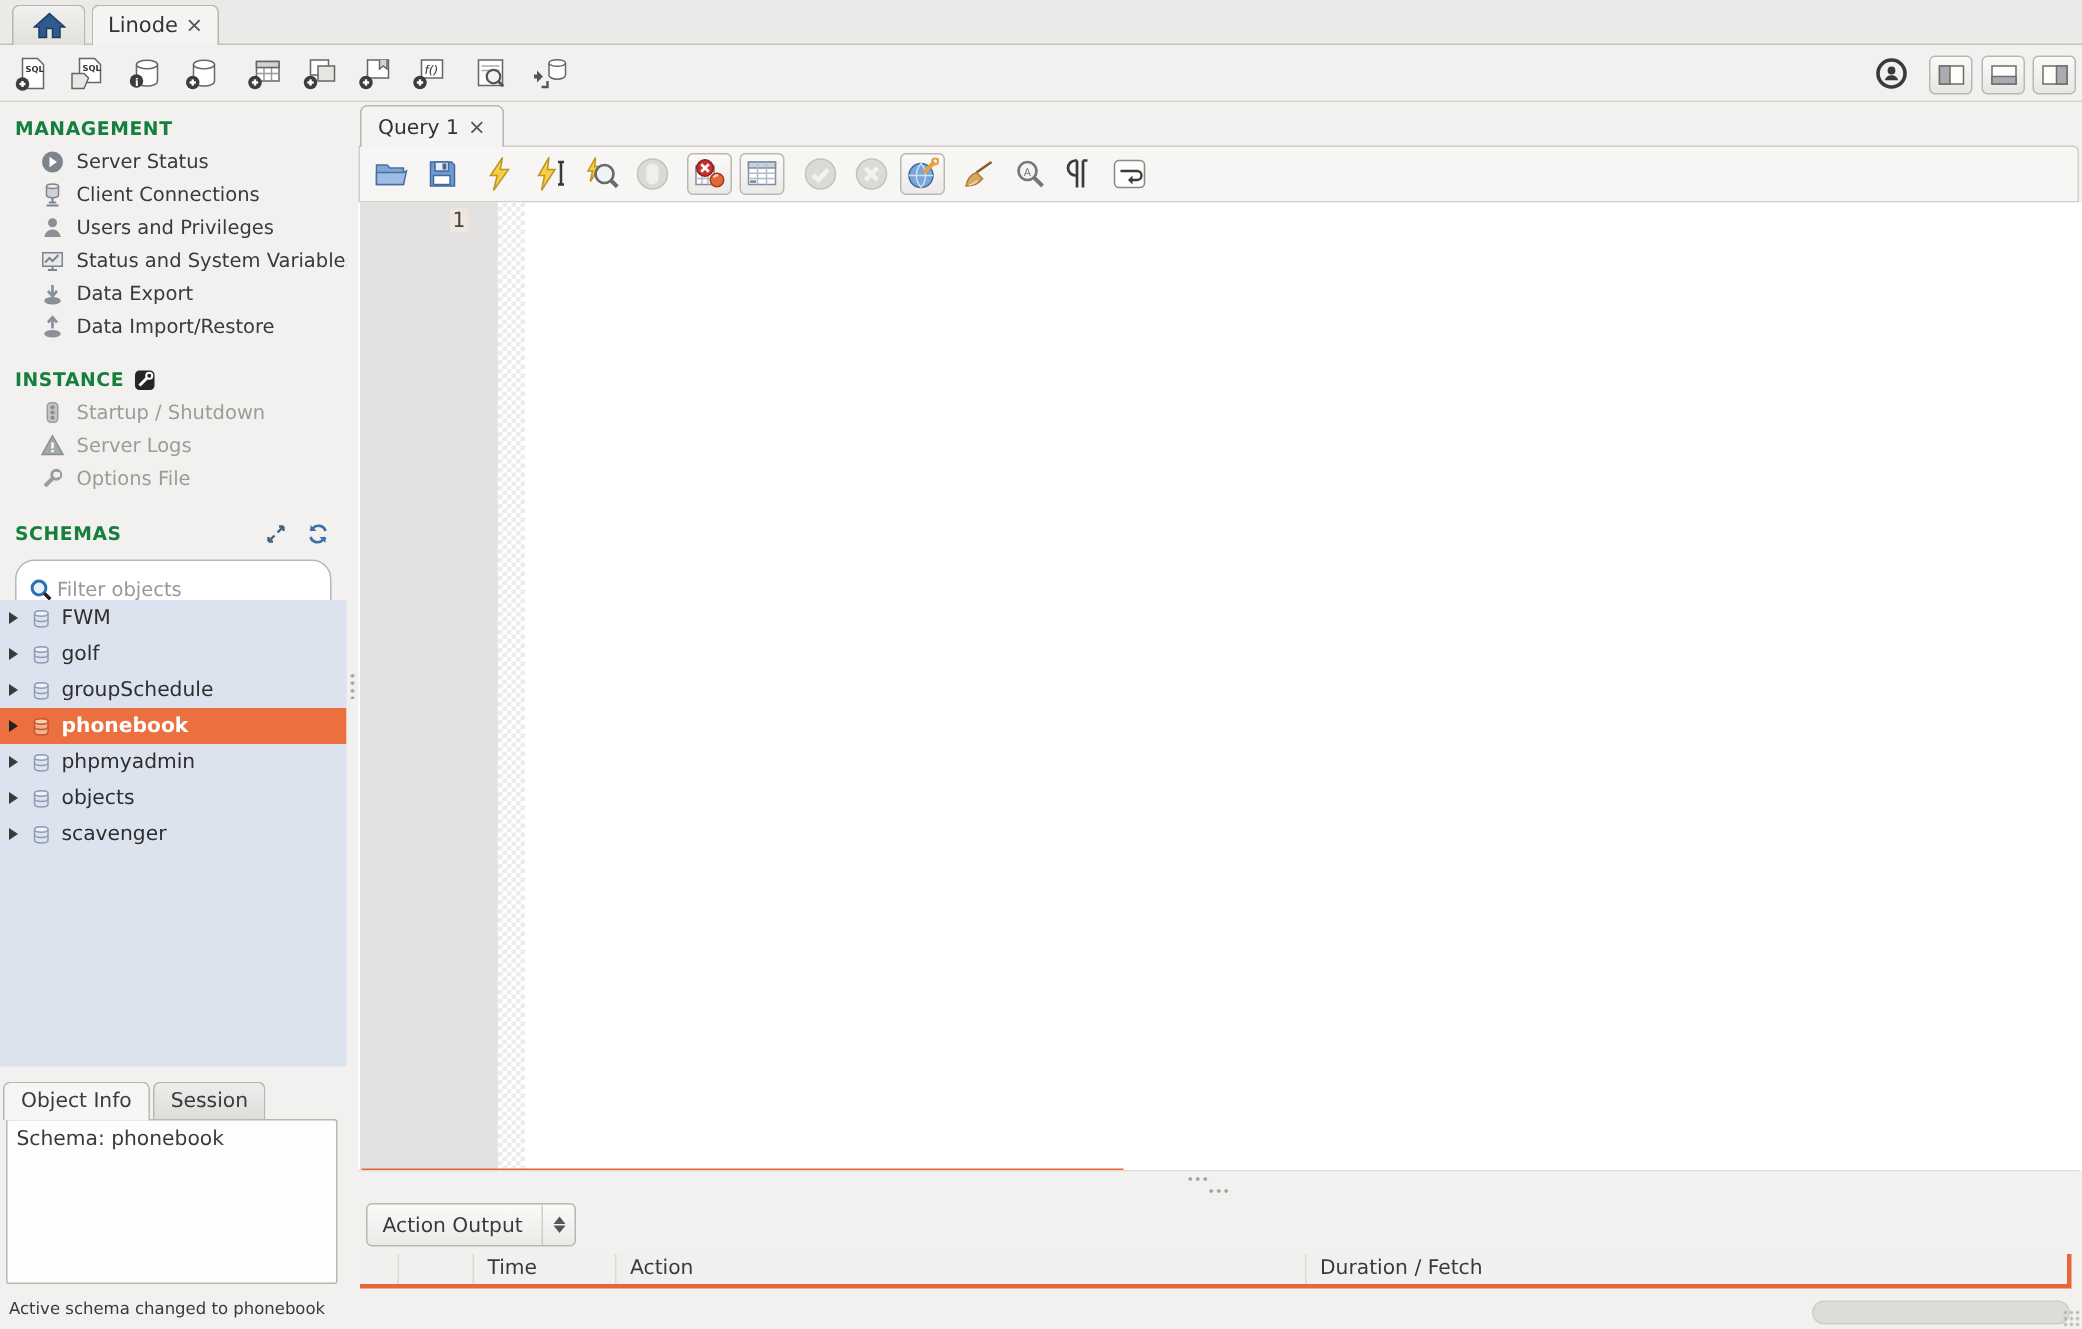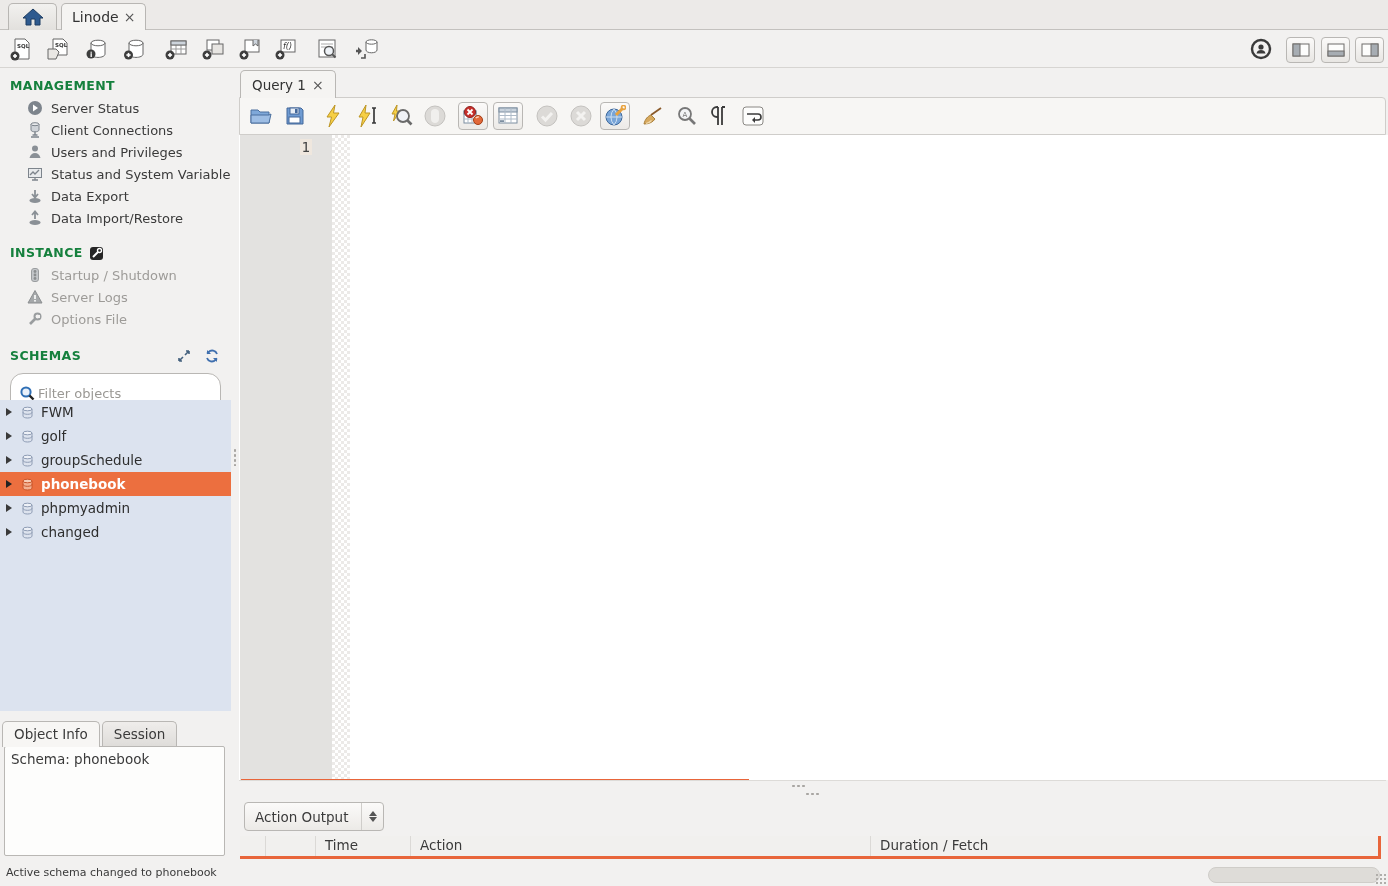--- a/index.html
+++ b/index.html
@@ -412,21 +412,32 @@
       </div>
       <div class="schema-row">
         <span class="expander"></span>
         <span>
             <svg width="15" height="15" viewBox="0 0 15 15">
               <path d="M3 4v7c0 1.2 2 2 4.5 2s4.5-.8 4.5-2V4" fill="#dde3ee" stroke="#8e9cb4"></path>
               <ellipse cx="7.5" cy="4" rx="4.5" ry="1.8" fill="#eef1f7" stroke="#8e9cb4"></ellipse>
               <path d="M3 7.3c0 1.2 2 2 4.5 2s4.5-.8 4.5-2" fill="none" stroke="#8e9cb4"></path>
             </svg>
           </span>
-        <span>changed</span>
+        <span>objects</span>
+      </div>
+      <div class="schema-row">
+        <span class="expander"></span>
+        <span>
+            <svg width="15" height="15" viewBox="0 0 15 15">
+              <path d="M3 4v7c0 1.2 2 2 4.5 2s4.5-.8 4.5-2V4" fill="#dde3ee" stroke="#8e9cb4"></path>
+              <ellipse cx="7.5" cy="4" rx="4.5" ry="1.8" fill="#eef1f7" stroke="#8e9cb4"></ellipse>
+              <path d="M3 7.3c0 1.2 2 2 4.5 2s4.5-.8 4.5-2" fill="none" stroke="#8e9cb4"></path>
+            </svg>
+          </span>
+        <span>scavenger</span>
       </div>
     </div>
 
     <div class="grip-h"></div>
 
     <div class="oi-tabs">
       <div class="oi-tab active">Object Info</div>
       <div class="oi-tab">Session</div>
     </div>
     <div class="oi-panel">

